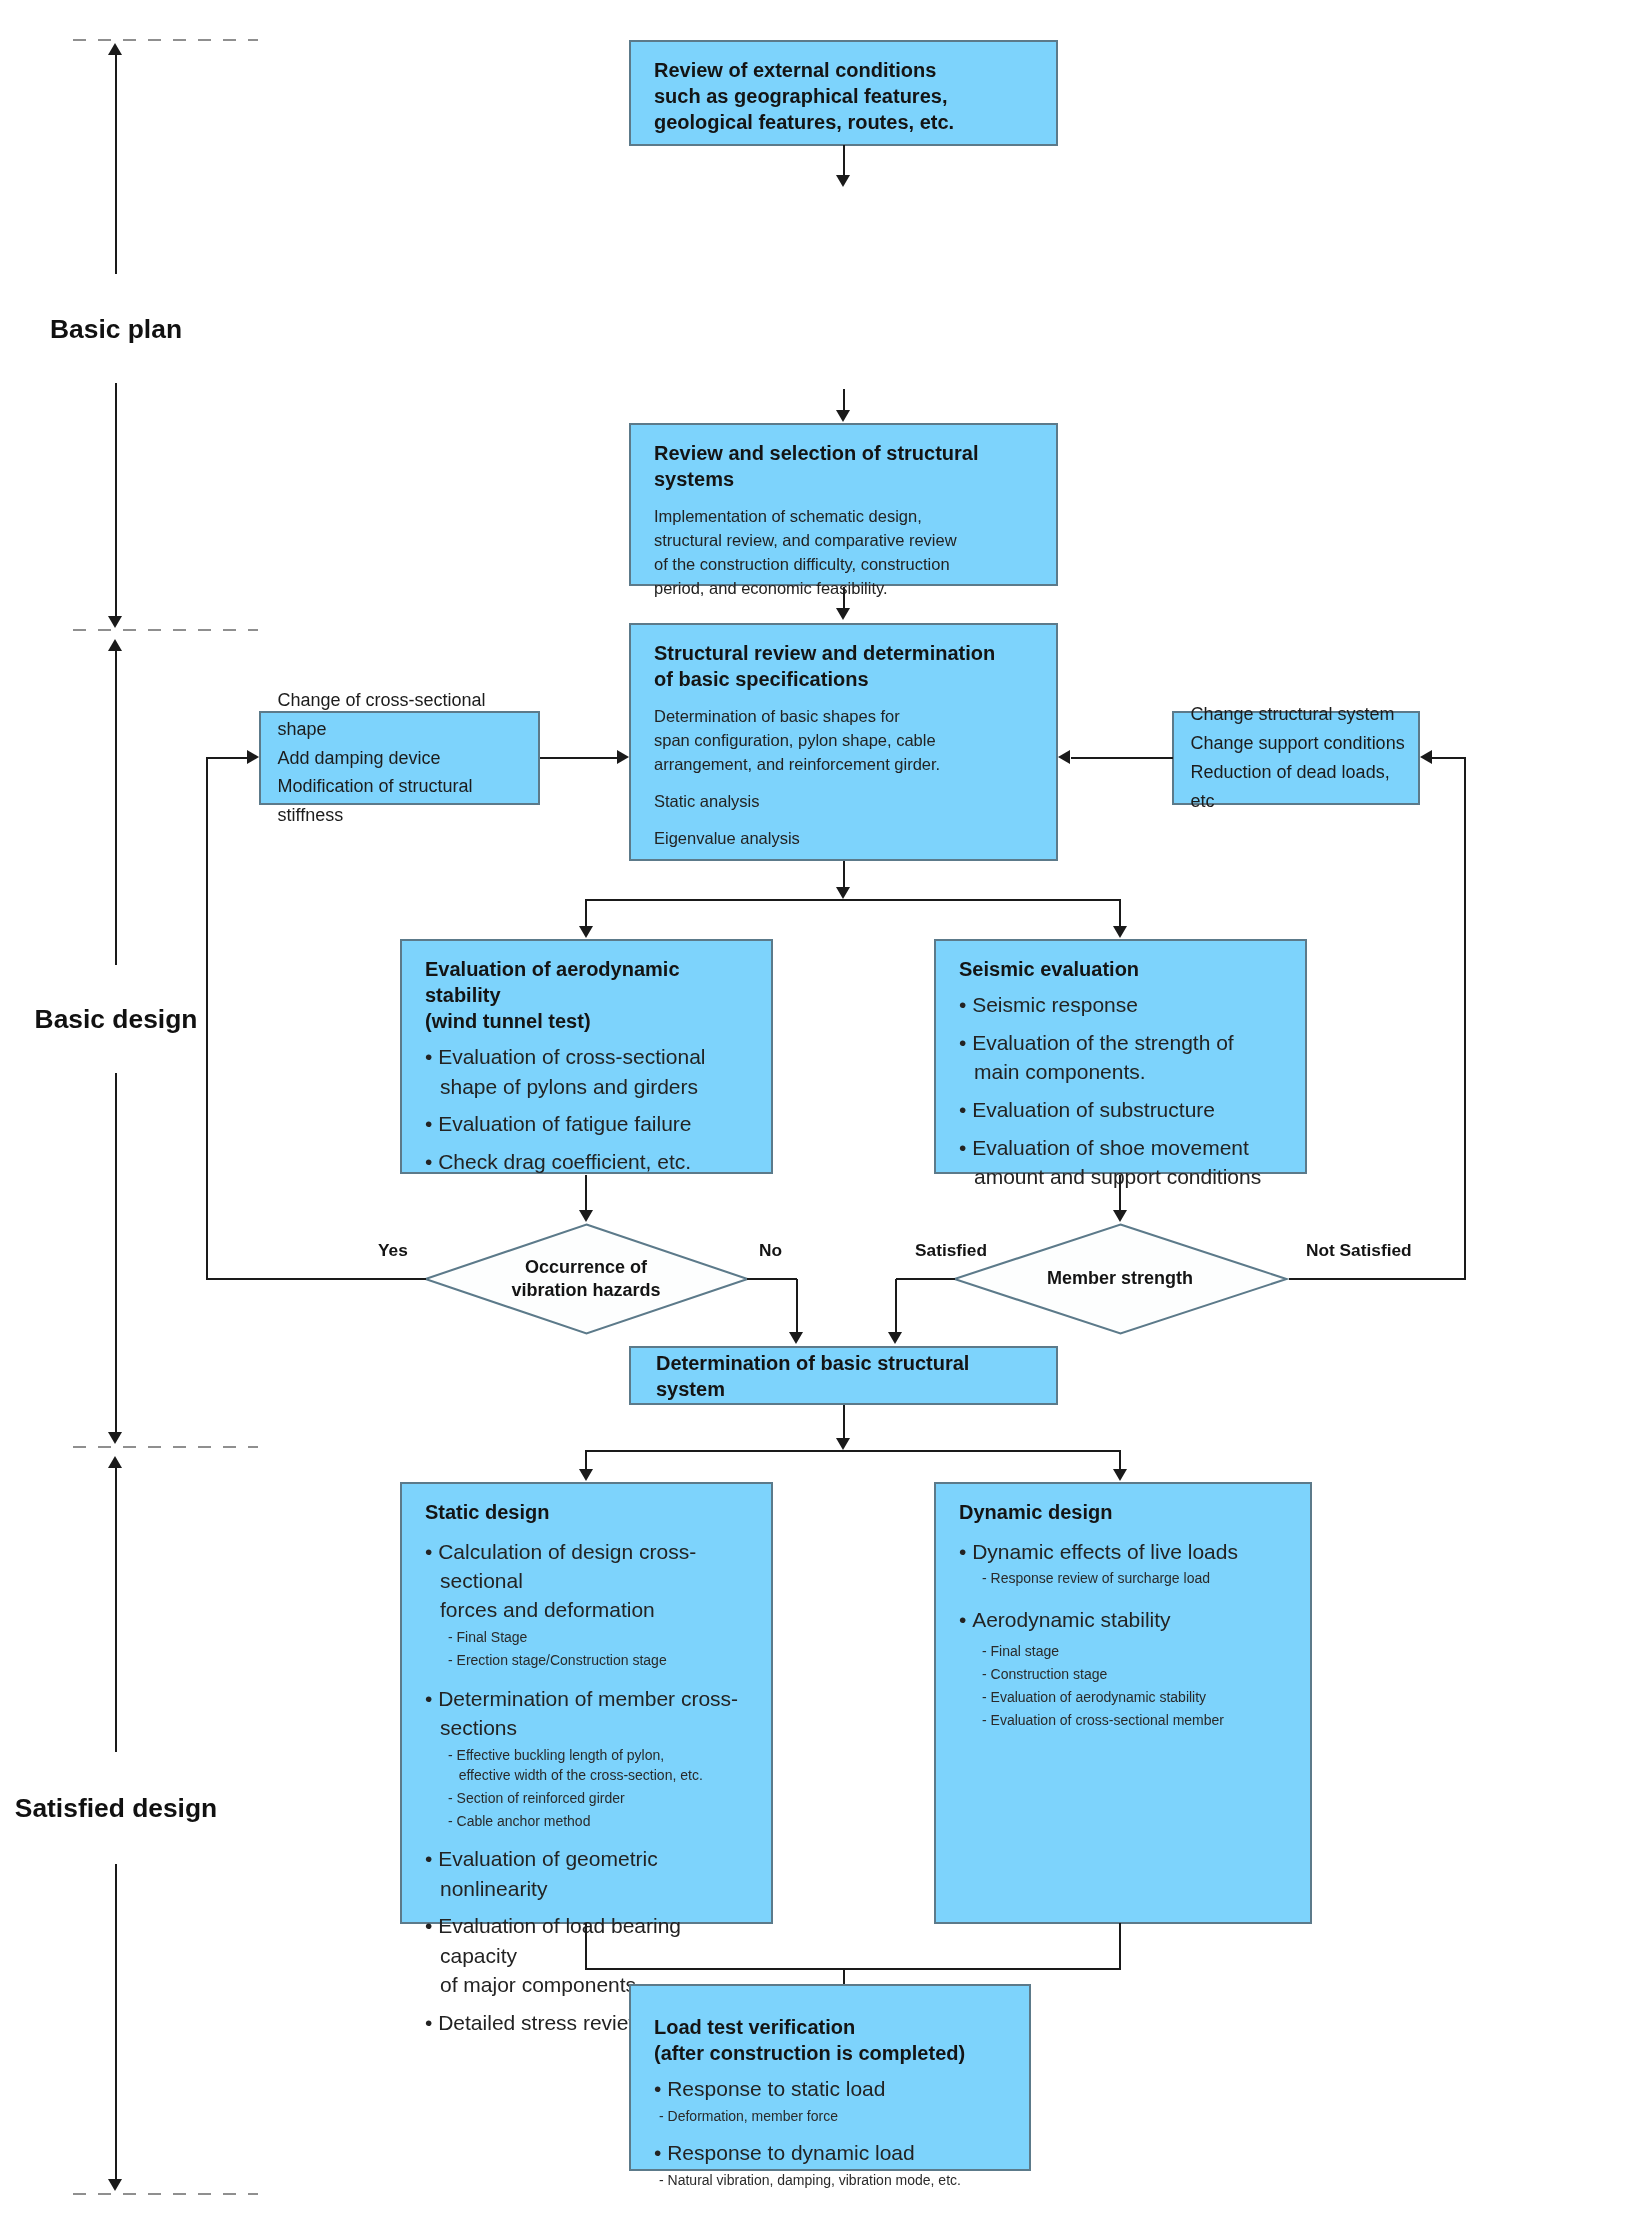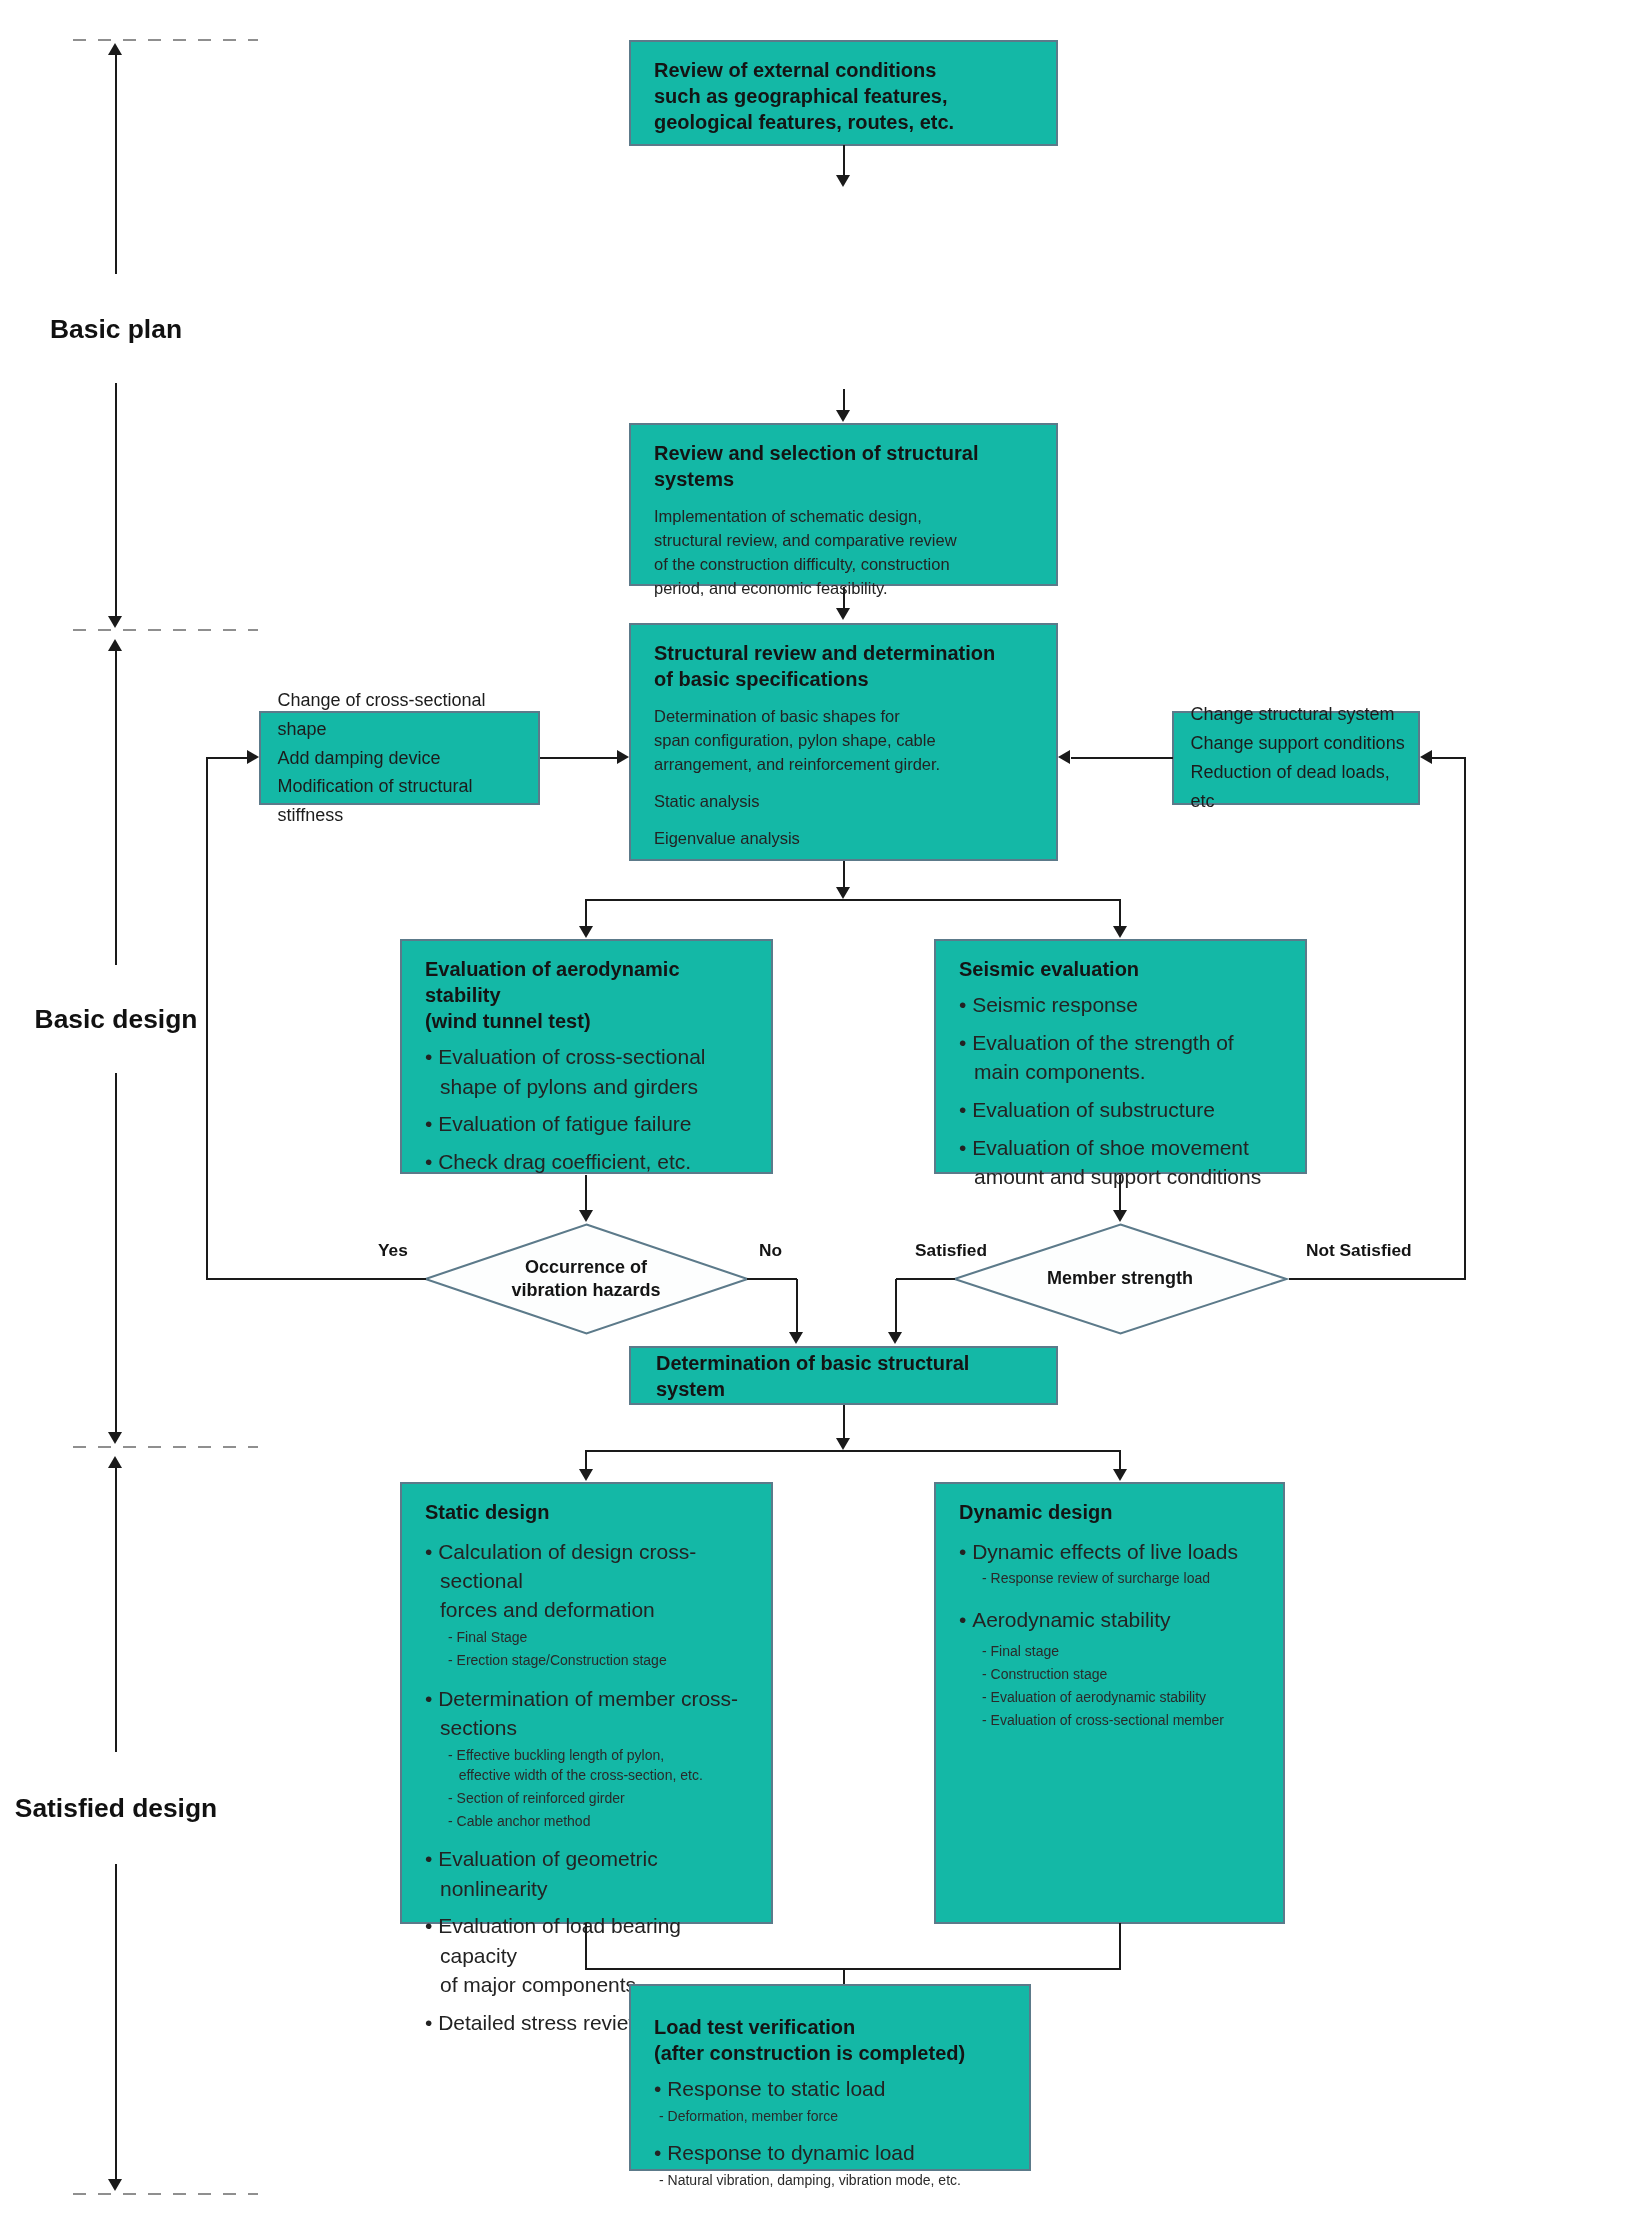--- a/index.html
+++ b/index.html
@@ -1,19 +1,19 @@
 <!DOCTYPE html>
 <html style="font-size:13.2px"><head>
 <meta charset="utf-8">
 <style>
   html,body{margin:0;padding:0;background:#ffffff;}
   body{font-family:"Liberation Sans","DejaVu Sans",sans-serif;color:#1c1c1c;}
   #canvas{position:relative;width:1651px;height:2239px;background:#ffffff;overflow:hidden;}
 
-  .box{position:absolute;background:#14b8a6;border:2.5px solid #5c7a8a;box-sizing:border-box;
+  .box{position:absolute;background:#7dd3fc;border:2.5px solid #5c7a8a;box-sizing:border-box;
        padding:15px 20px 11.6px 23px;}
   .box .t{font-weight:bold;font-size:20px;line-height:1.3;white-space:pre-line;color:#141414;}
   .box .p{font-size:16.5px;line-height:1.45;margin-top:13.2px;white-space:pre-line;color:#232323;}
   .box .p.tight{}
   .small-box{display:flex;flex-direction:column;justify-content:center;
              padding:10px 11.6px 10px 16.5px;font-size:18px;line-height:1.6;color:#1c1c1c;}
   .center-box{display:flex;align-items:center;padding:8.3px 20px 8.3px 25px;}
 
   .li-b{font-size:21px;line-height:1.4;margin-top:8.3px;padding-left:15px;text-indent:-15px;
         white-space:pre-line;color:#232323;}
@@ -211,21 +211,21 @@
 effective width of the cross-section, etc.</div>
       <div class="li-s">Section of reinforced girder</div>
       <div class="li-s">Cable anchor method</div>
       <div class="li-b" style="margin-top:13.2px;">Evaluation of geometric nonlinearity</div>
       <div class="li-b">Evaluation of load bearing capacity
 of major components</div>
       <div class="li-b">Detailed stress review</div>
     </div>
   </div>
 
-  <div class="box" style="left:934px;top:1482px;width:351px;height:442px;">
+  <div class="box" style="left:934px;top:1482px;width:378px;height:442px;">
     <div class="t">Dynamic design</div>
     <div style="margin-top:11.6px;">
       <div class="li-b">Dynamic effects of live loads</div>
       <div class="li-s">Response review of surcharge load</div>
       <div class="li-b" style="margin-top:16.5px;">Aerodynamic stability</div>
       <div class="li-s" style="margin-top:6.6px;">Final stage</div>
       <div class="li-s">Construction stage</div>
       <div class="li-s">Evaluation of aerodynamic stability</div>
       <div class="li-s">Evaluation of cross-sectional member</div>
     </div>

